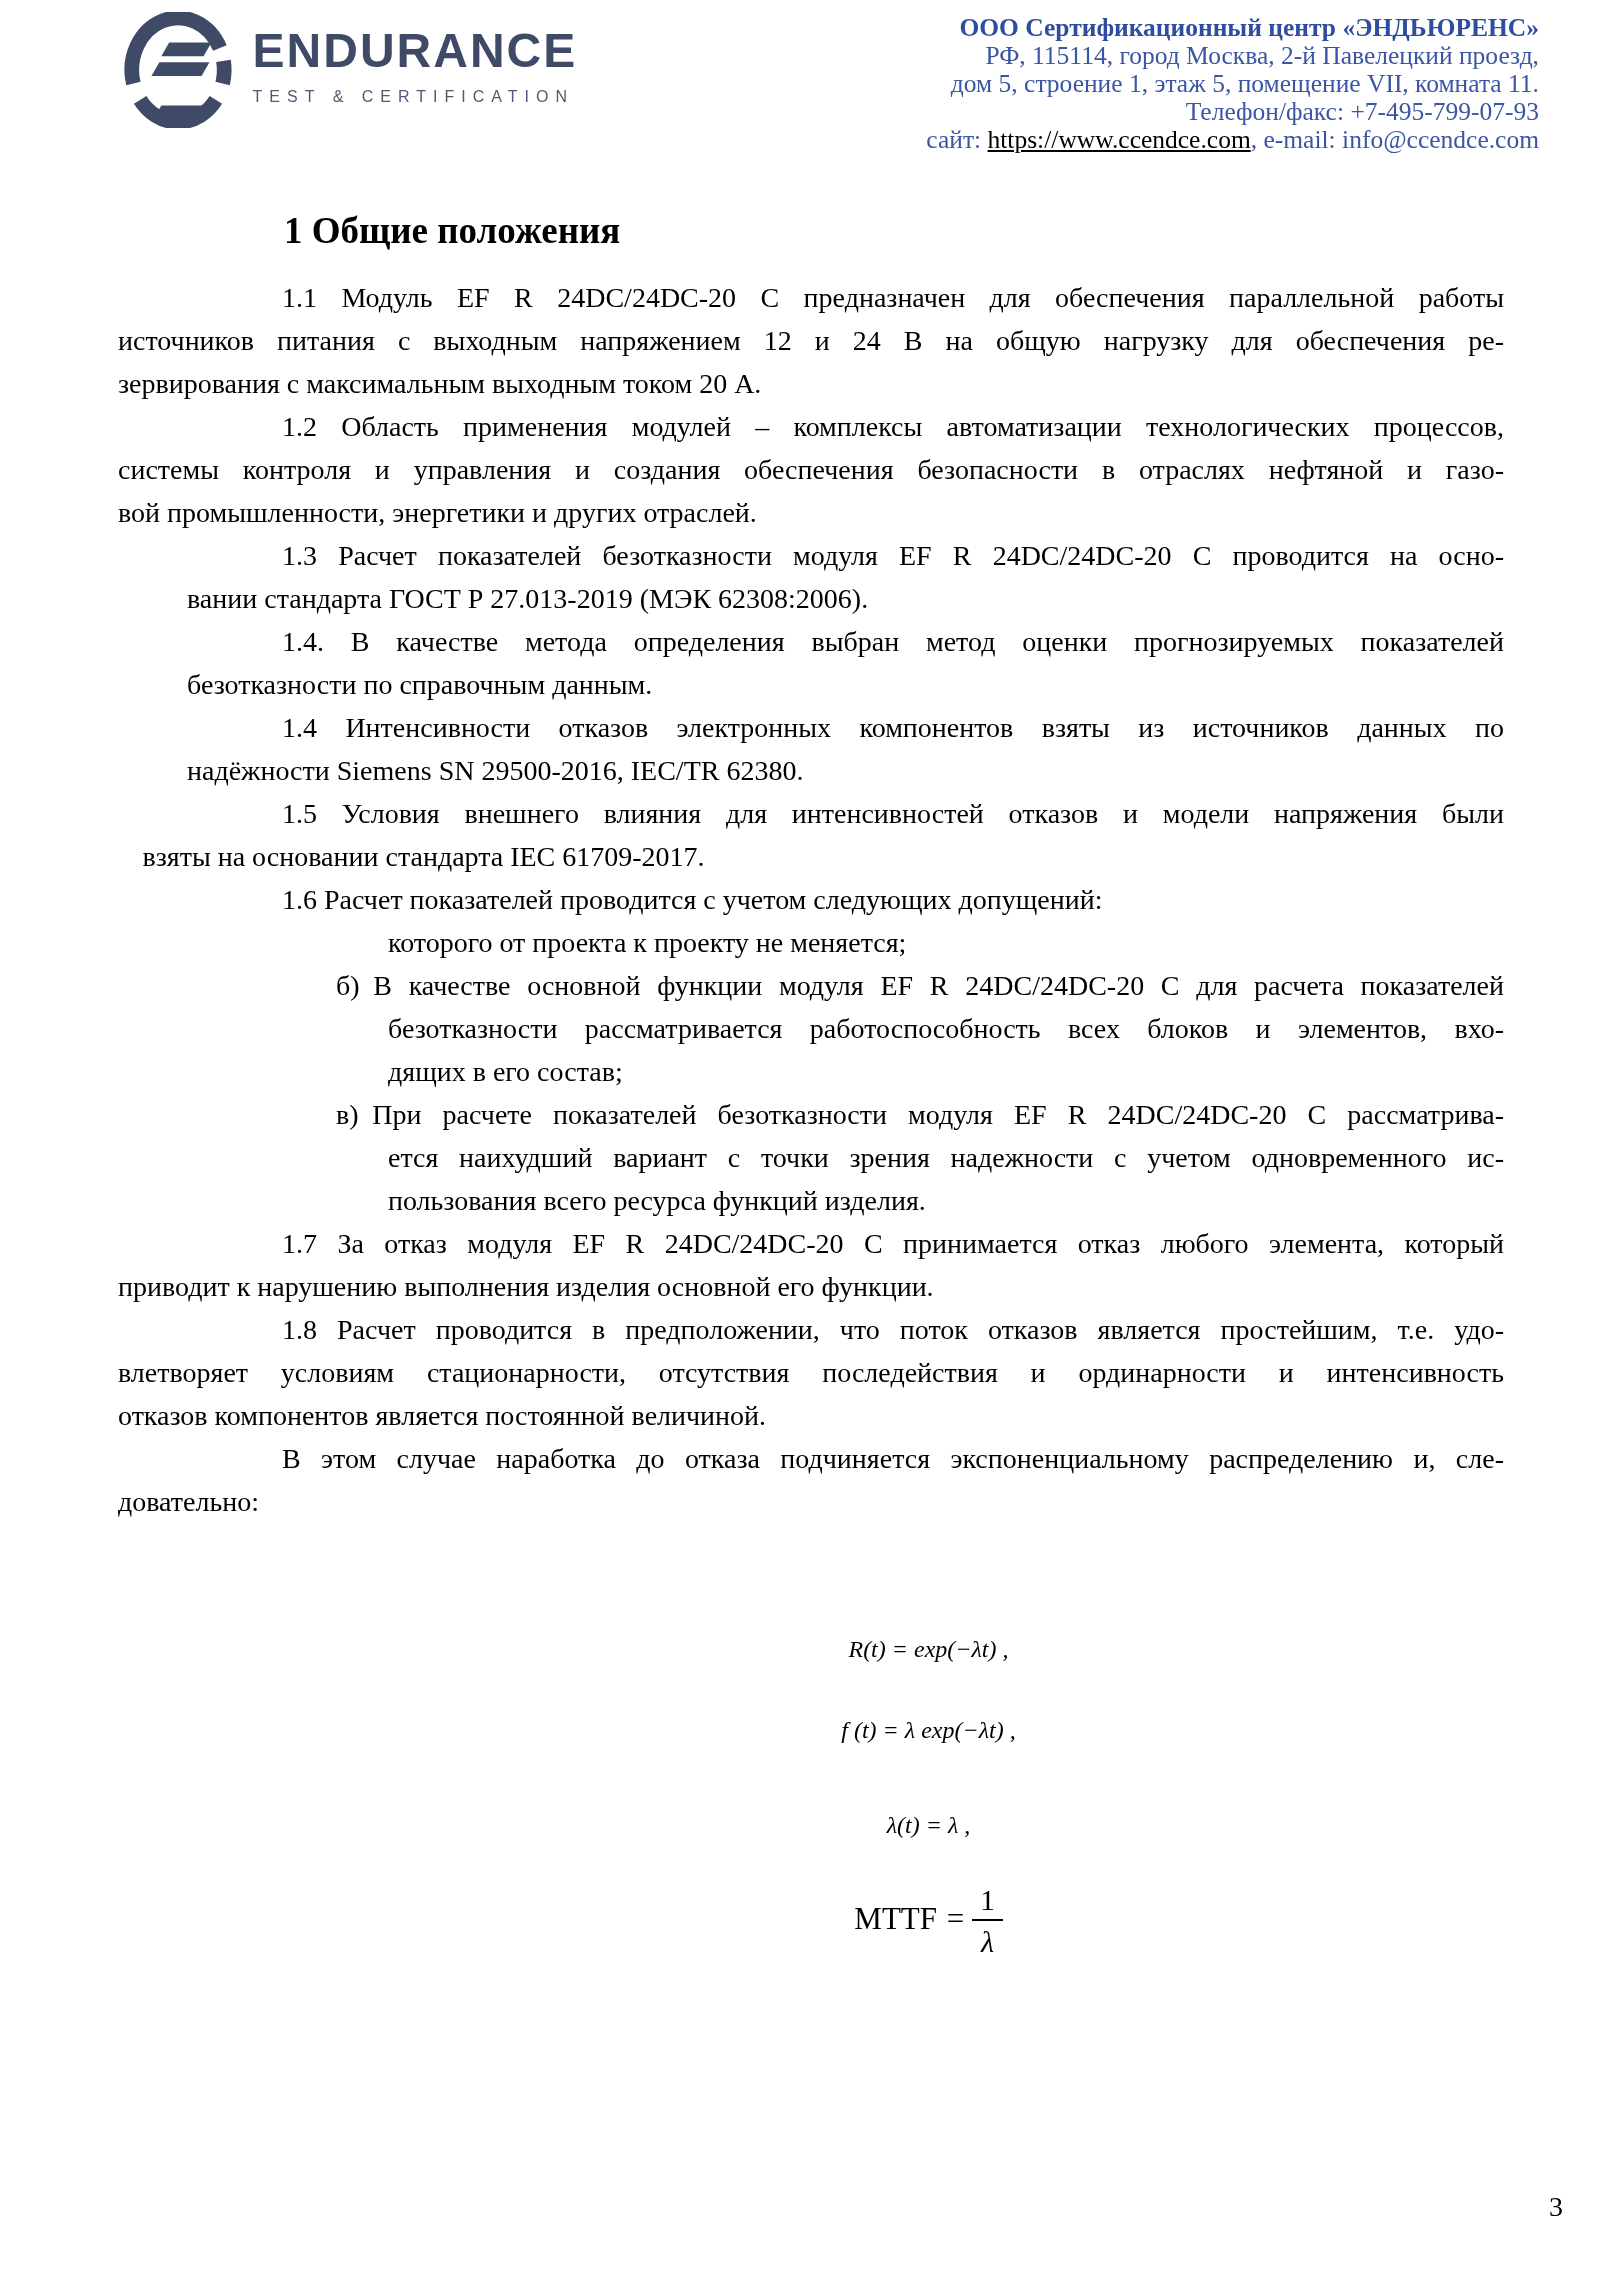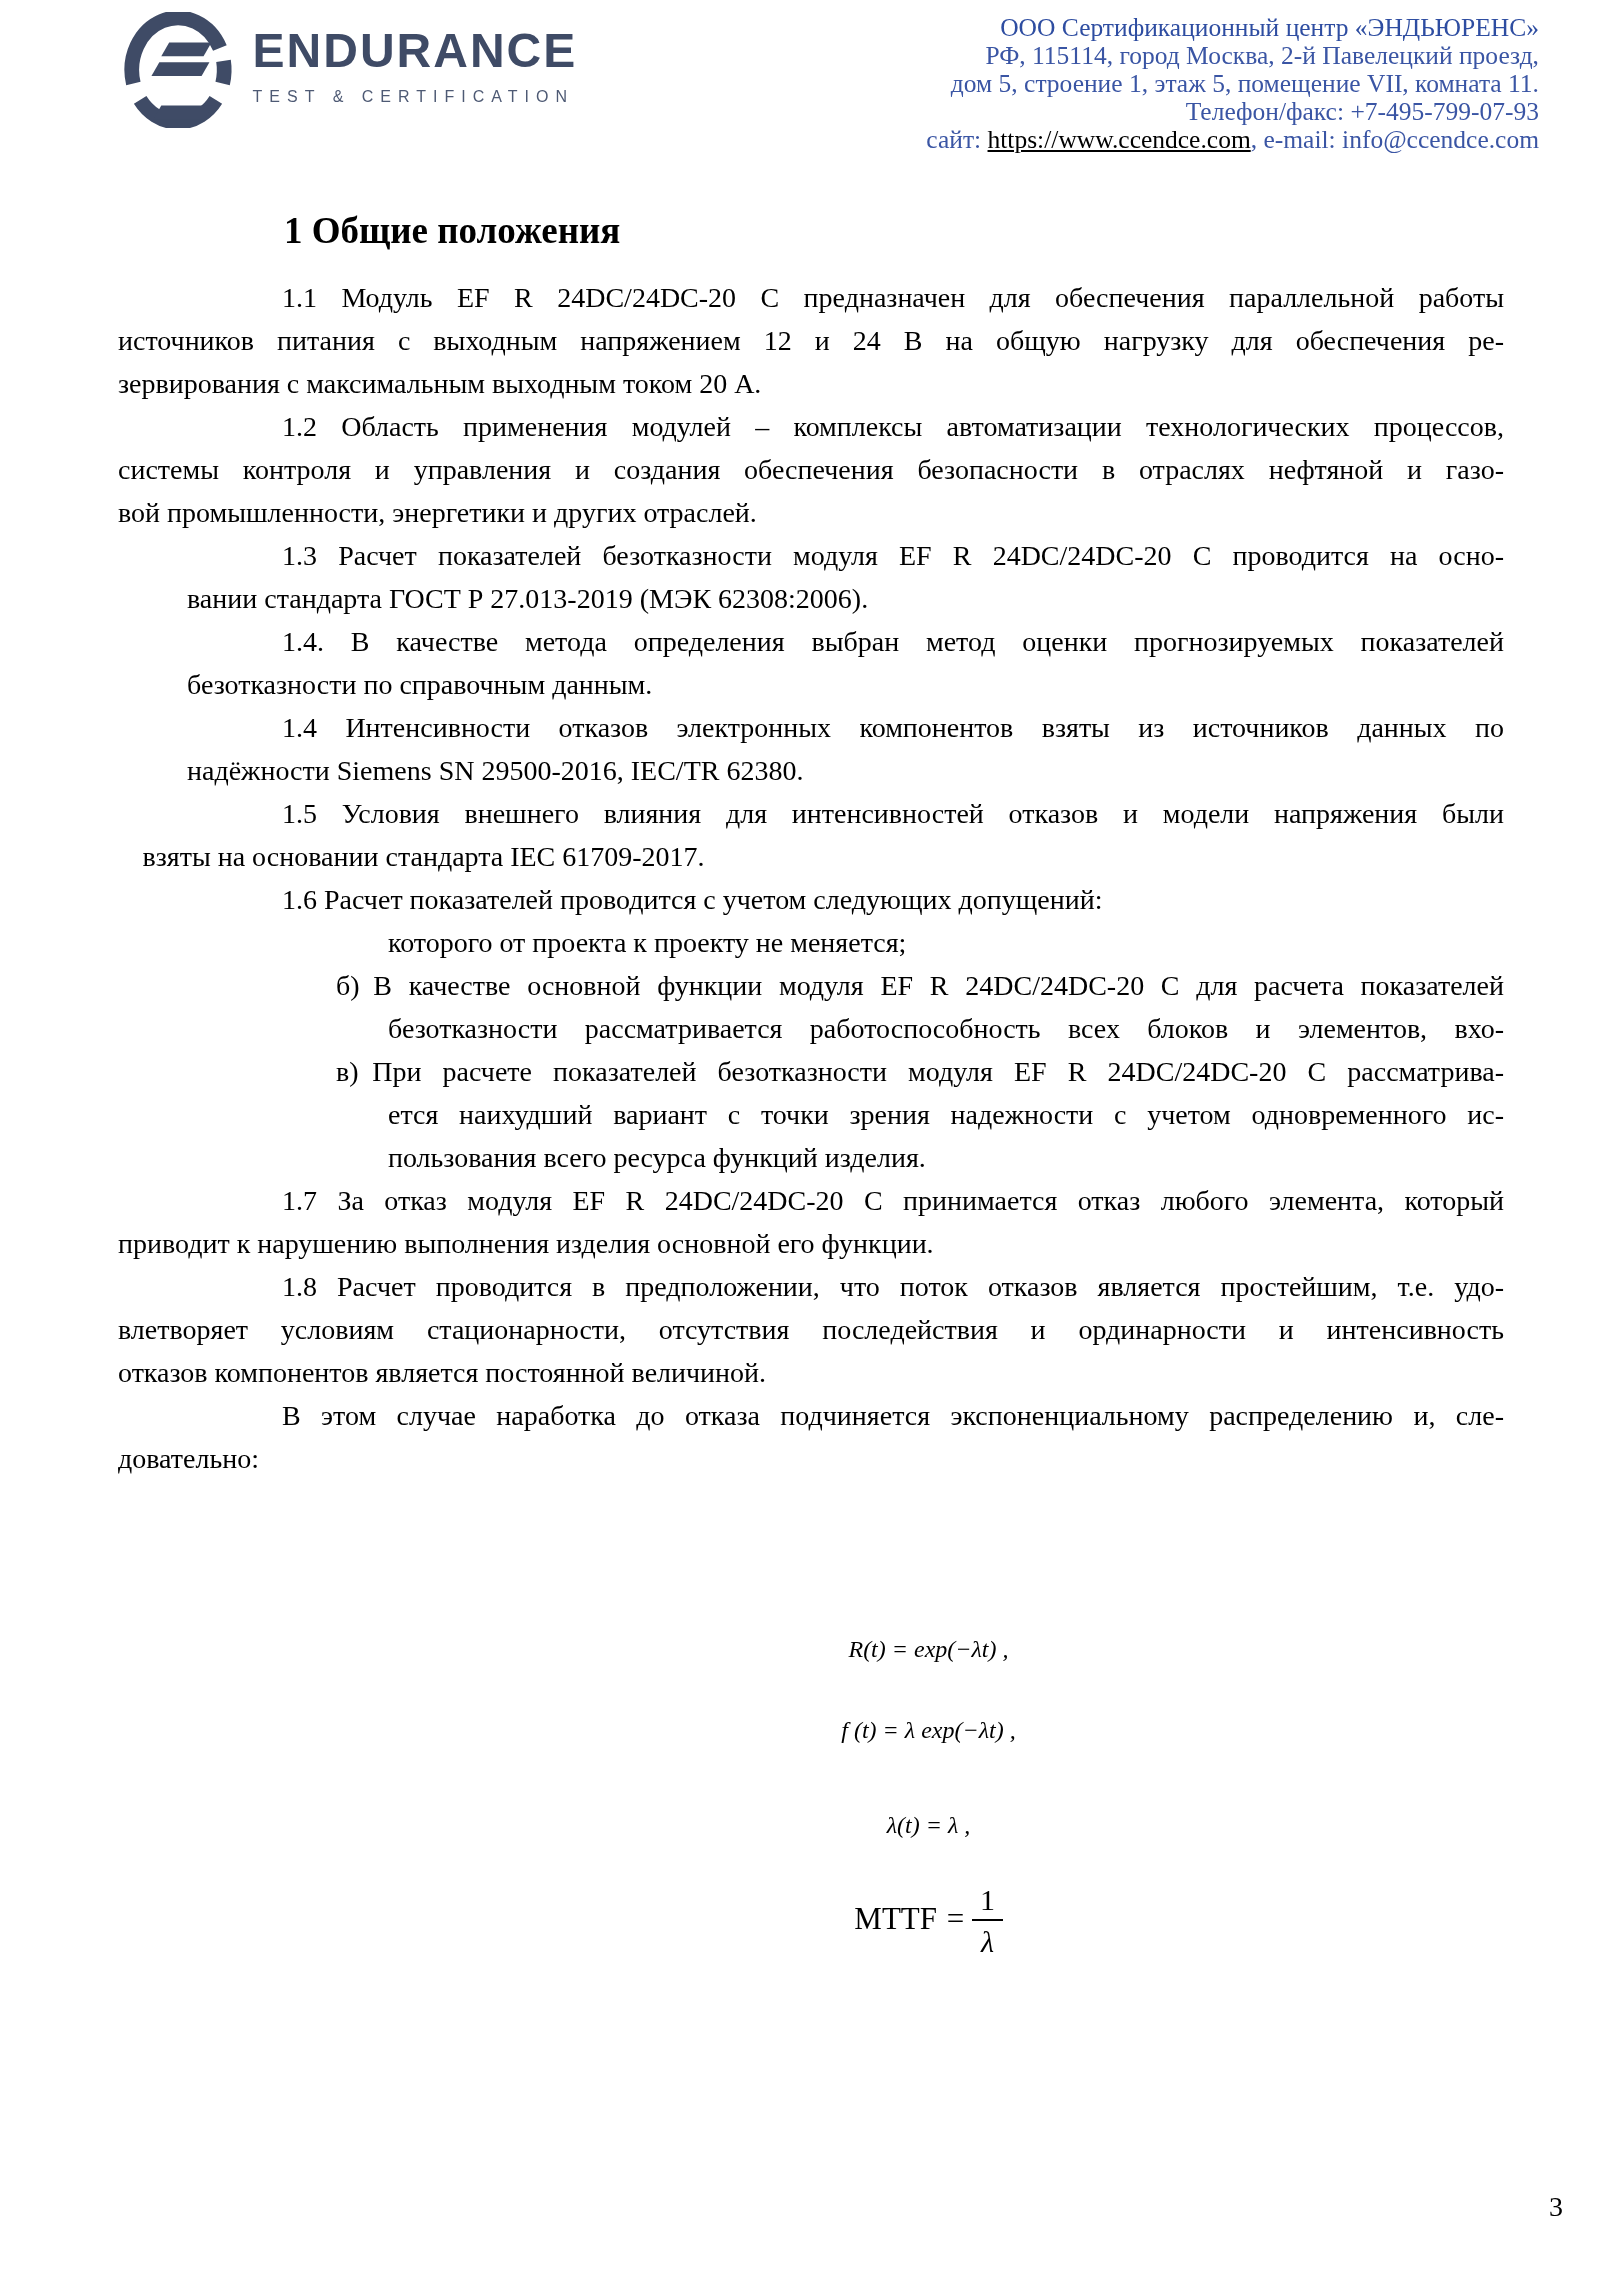--- a/index.html
+++ b/index.html
@@ -17,21 +17,21 @@
     font-size:48px; line-height:1; letter-spacing:2px; color:var(--logo_dark,#3f4b66);
   }
   .tagline {
     font-family:"Liberation Sans", sans-serif; font-size:16px;
     letter-spacing:7px; color:var(--logo_tagline,#4e5a74); margin-top:12.7px;
   }
   .company-info {
     position:absolute; top:13.7px; right:82px; text-align:right;
     font-size:25.5px; line-height:28px; color:var(--header_blue,#3a55a4); white-space:nowrap;
   }
-  .ci-bold { font-weight:normal; color:var(--header_blue_bold,#2e4da1); }
+  .ci-bold { font-weight:bold; color:var(--header_blue_bold,#2e4da1); }
   .url { color:#000; text-decoration:underline; }
 
   
   .section-title {
     position:absolute; top:211px; left:284px; margin:0;
     font-size:37px; line-height:39px; font-weight:bold;
   }
   .body-text { position:absolute; top:276px; left:118px; width:1386px; font-size:28px; line-height:43px; }
   .para { margin:0; }
   .ln { text-align:justify; text-align-last:justify; }
@@ -122,20 +122,21 @@
       </div>
       <div class="para">
         <div class="ln fi last">1.6 Расчет показателей проводится с учетом следующих допущений:</div>
       </div>
       <div class="para">
         <div class="ln li-cont last">которого от проекта к проекту не меняется;</div>
       </div>
       <div class="para">
         <div class="ln li-first"><span class="marker">б)</span>В качестве основной функции модуля EF R 24DC/24DC-20 С для расчета показателей</div>
         <div class="ln li-cont">безотказности рассматривается работоспособность всех блоков и элементов, вхо-</div>
+        <div class="ln li-cont last">дящих в его состав;</div>
       </div>
       <div class="para">
         <div class="ln li-first"><span class="marker">в)</span>При расчете показателей безотказности модуля EF R 24DC/24DC-20 С рассматрива-</div>
         <div class="ln li-cont">ется наихудший вариант с точки зрения надежности с учетом одновременного ис-</div>
         <div class="ln li-cont last">пользования всего ресурса функций изделия.</div>
       </div>
       <div class="para">
         <div class="ln fi">1.7 За отказ модуля EF R 24DC/24DC-20 С принимается отказ любого элемента, который</div>
         <div class="ln last">приводит к нарушению выполнения изделия основной его функции.</div>
       </div>

